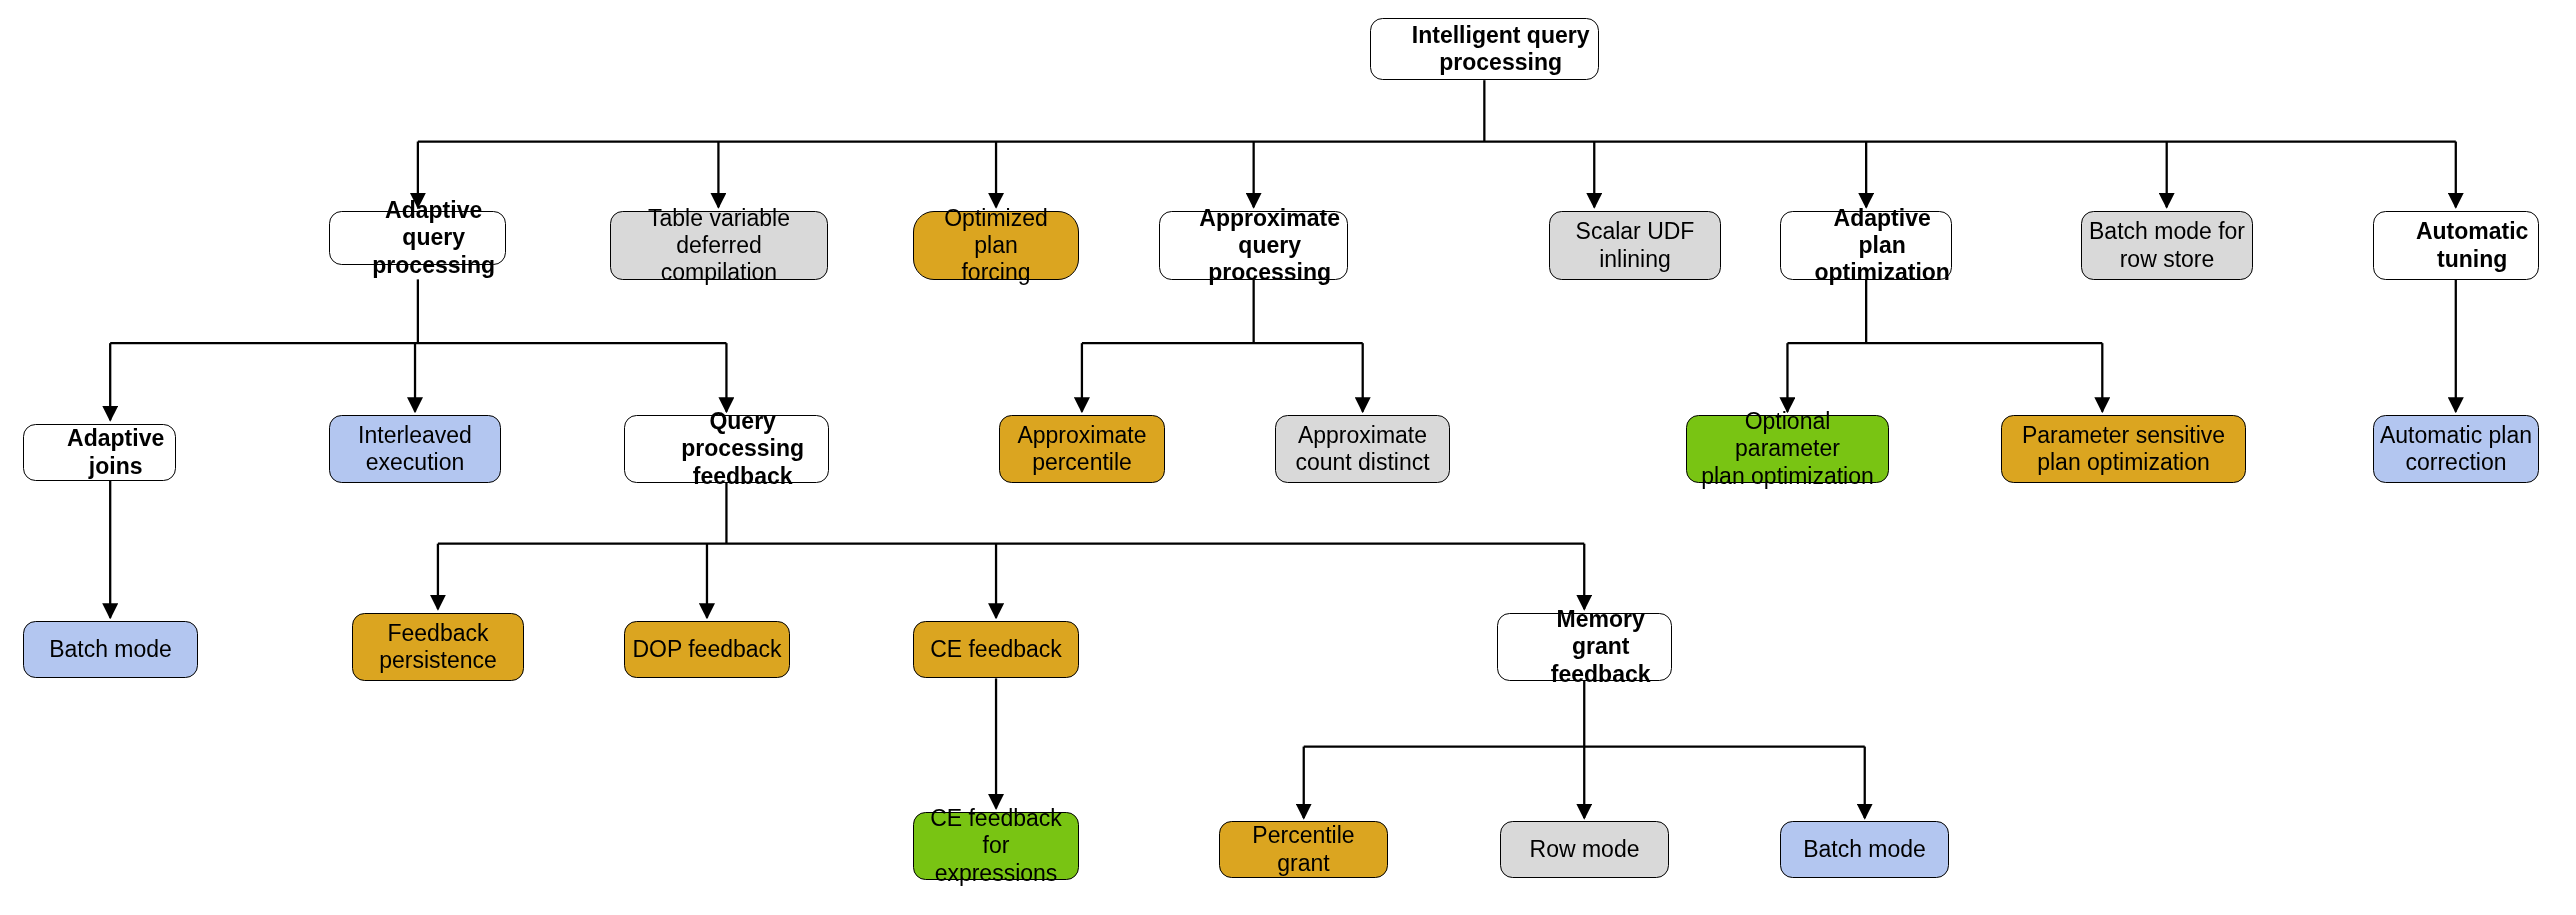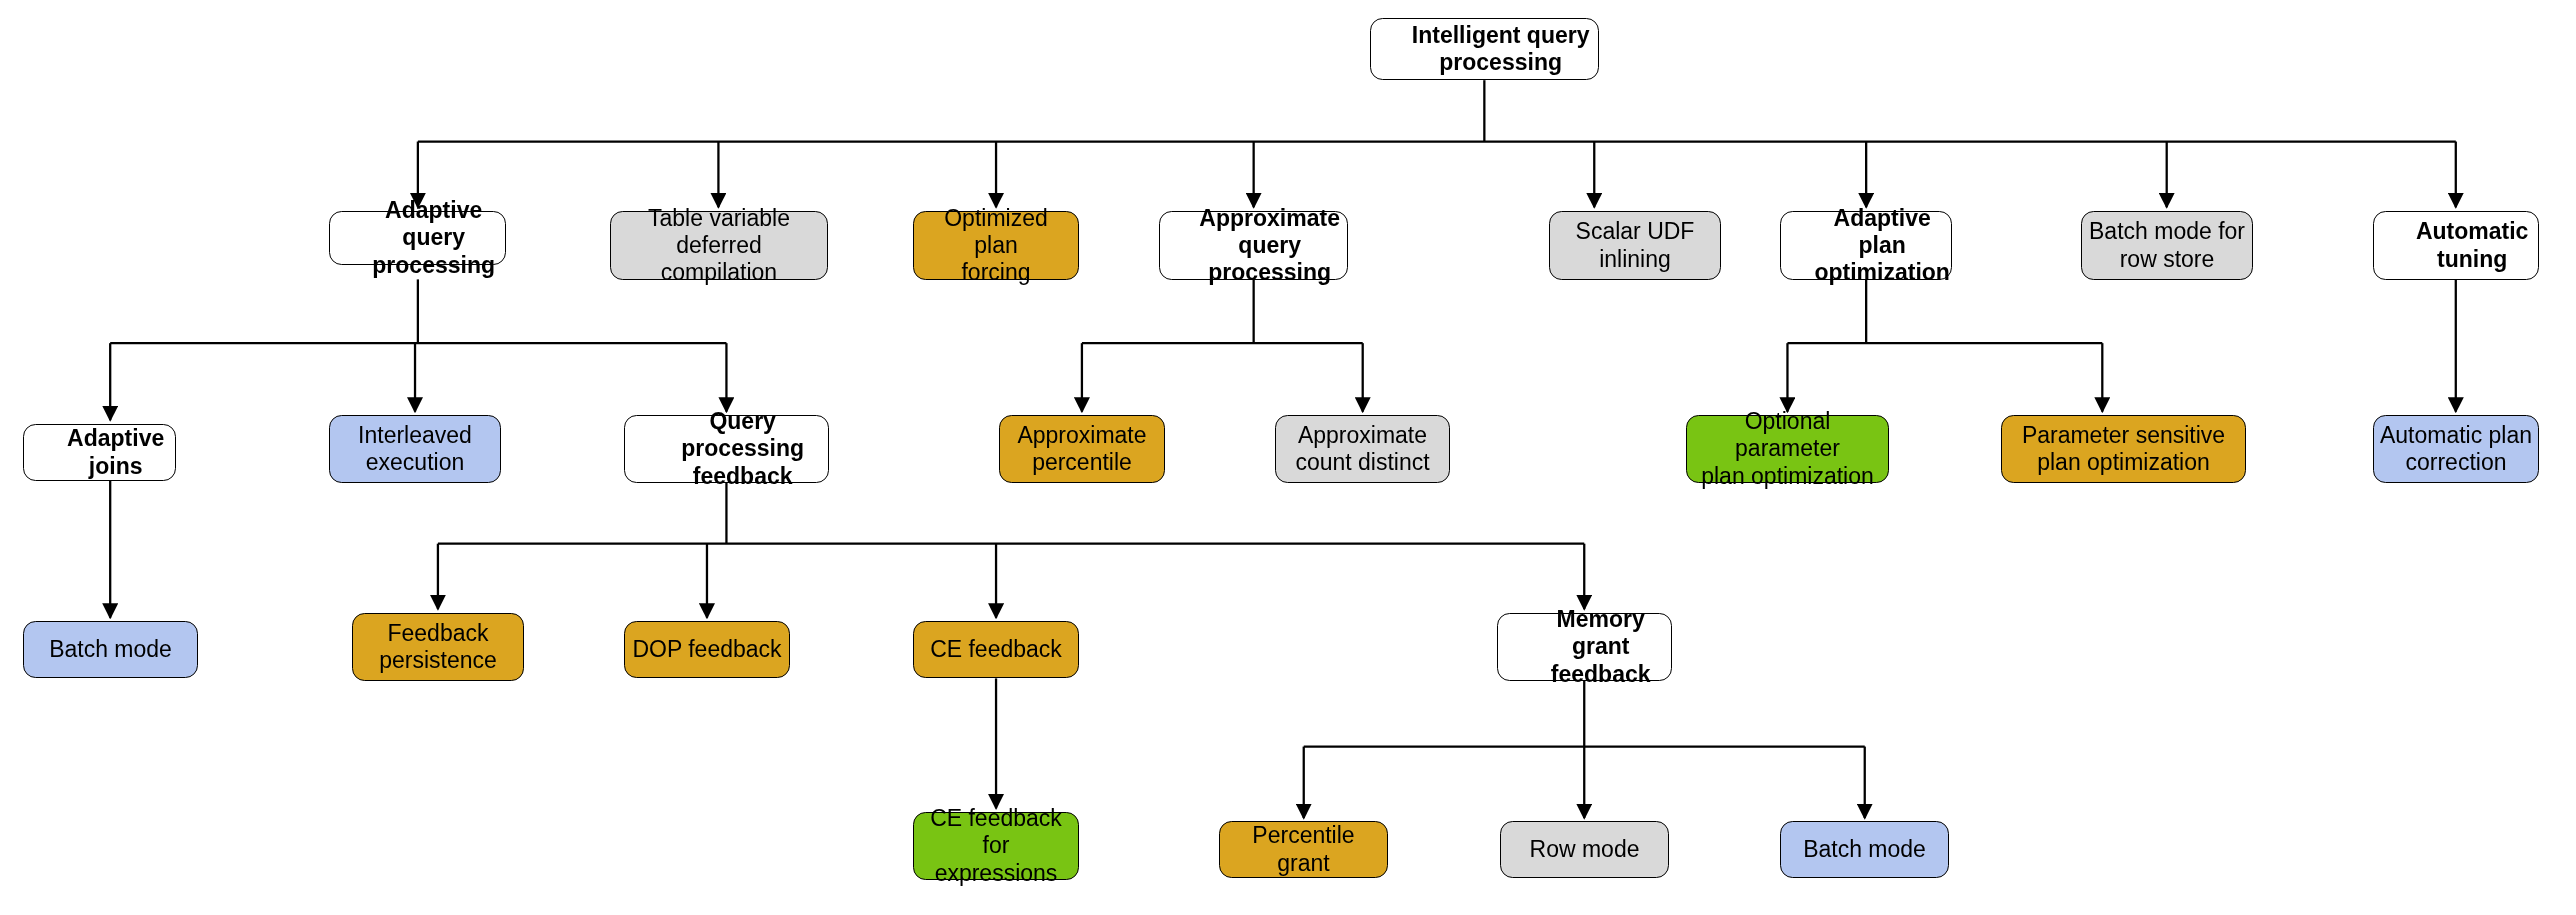--- a/index.html
+++ b/index.html
@@ -90,21 +90,21 @@
       </g>
   </svg>
 
   <div id="node-layer">
       <div class="node white bold" style="left: 1370px; top: 18.3px; width: 229px; height: 62px;">Intelligent query
 processing</div>
       <div class="node white bold" style="left: 329px; top: 211px; width: 177px; height: 54px;">Adaptive query
 processing</div>
       <div class="node gray" style="left: 610px; top: 211px; width: 218px; height: 69px;">Table variable
 deferred compilation</div>
-      <div class="node orange" style="left: 913px; top: 211px; width: 166px; height: 69px;">Optimized plan
+      <div class="node orange" style="left: 913px; top: 211px; width: 166px; height: 69px; border-radius: 21px;">Optimized plan
 forcing</div>
       <div class="node white bold" style="left: 1159px; top: 211px; width: 189px; height: 69px;">Approximate
 query processing</div>
       <div class="node gray" style="left: 1508px; top: 211px; width: 172px; height: 69px; margin-left: 41px;">Scalar UDF
 inlining</div>
       <div class="node white bold" style="left: 1780px; top: 211px; width: 172px; height: 69px;">Adaptive plan
 optimization</div>
       <div class="node gray" style="left: 2081px; top: 211px; width: 172px; height: 69px;">Batch mode for
 row store</div>
       <div class="node white bold" style="left: 2373px; top: 211px; width: 166px; height: 69px;">Automatic

